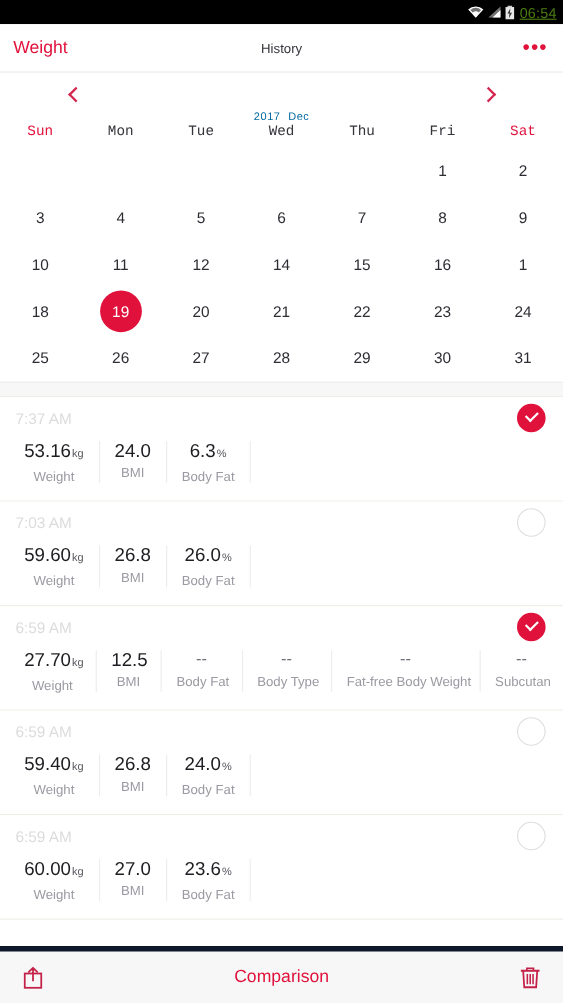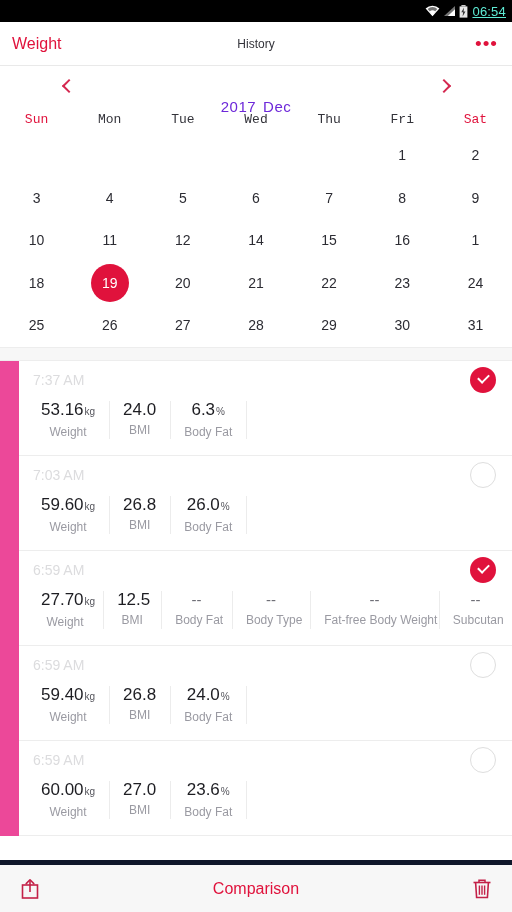--- a/index.html
+++ b/index.html
@@ -11,21 +11,21 @@
   }
   body { position: relative; }
 
   
   .statusbar {
     height: 22px; background: #000000;
     display: flex; align-items: center; justify-content: flex-end;
     padding-right: 6px; gap: 4px;
   }
   .sb-icons { display: flex; align-items: center; gap: 3px; }
-  .sb-time { color: #5eead4; font-size: 13px; letter-spacing: .2px; text-decoration: underline; }
+  .sb-time { color: #4d7c0f; font-size: 13px; letter-spacing: .2px; text-decoration: underline; }
 
   
   .navbar {
     height: 44px; background: #ffffff;
     display: flex; align-items: center; position: relative;
     border-bottom: 1px solid #e9e9e9;
   }
   .nav-cancel {
     position: absolute; left: 12px;
     color: #e0123c; font-size: 16px;
@@ -51,21 +51,21 @@
     display: flex; align-items: center; justify-content: center;
   }
   .cal-prev { left: 50px; }
   .cal-next { right: 50px; }
   .chev {
     width: 10px; height: 10px;
     border-top: 2.4px solid #d4274f; border-right: 2.4px solid #d4274f;
   }
   .chev.left  { transform: rotate(-135deg); margin-left: 3px; }
   .chev.right { transform: rotate(45deg); margin-right: 3px; }
-  .cal-ym { font-size: 15px; color: #6d28d9; letter-spacing: .5px; margin-top: 40px; }
+  .cal-ym { font-size: 10px; color: #0369a1; letter-spacing: .5px; margin-top: 40px; }
   .cal-ym span + span { margin-left: 7px; }
 
   .cal-dow {
     display: grid; grid-template-columns: repeat(7, 1fr);
     height: 30px; align-items: center;
   }
   .cal-dow div {
     text-align: center; font-size: 13px; color: #33333a; font-family: Liberation Mono, monospace;
   }
   .cal-dow div.wk { color: #e0123c; }
@@ -82,21 +82,21 @@
   .cal-cell .daynum {
     width: 38px; height: 38px; border-radius: 50%;
     display: flex; align-items: center; justify-content: center;
   }
   .cal-cell.sel .daynum { background: #e0123c; color: #ffffff; }
 
   .cal-gap { height: 14px; background: #f7f7f7; border-top: 1px solid #ededed;
              border-bottom: 1px solid #ededed; }
 
   
-  .list { background: #ec4899; padding-left: 19px; }
+  .list { background: #fef9c3; }
   .rec {
     height: 95px; position: relative;
     border-bottom: 1px solid #ededed;
     background: #ffffff;
     overflow: hidden;
   }
   .rec-top { height: 38px; position: relative; }
   .rec-time {
     position: absolute; left: 14px; top: 11px;
     font-size: 14px; color: #dcdcde;

